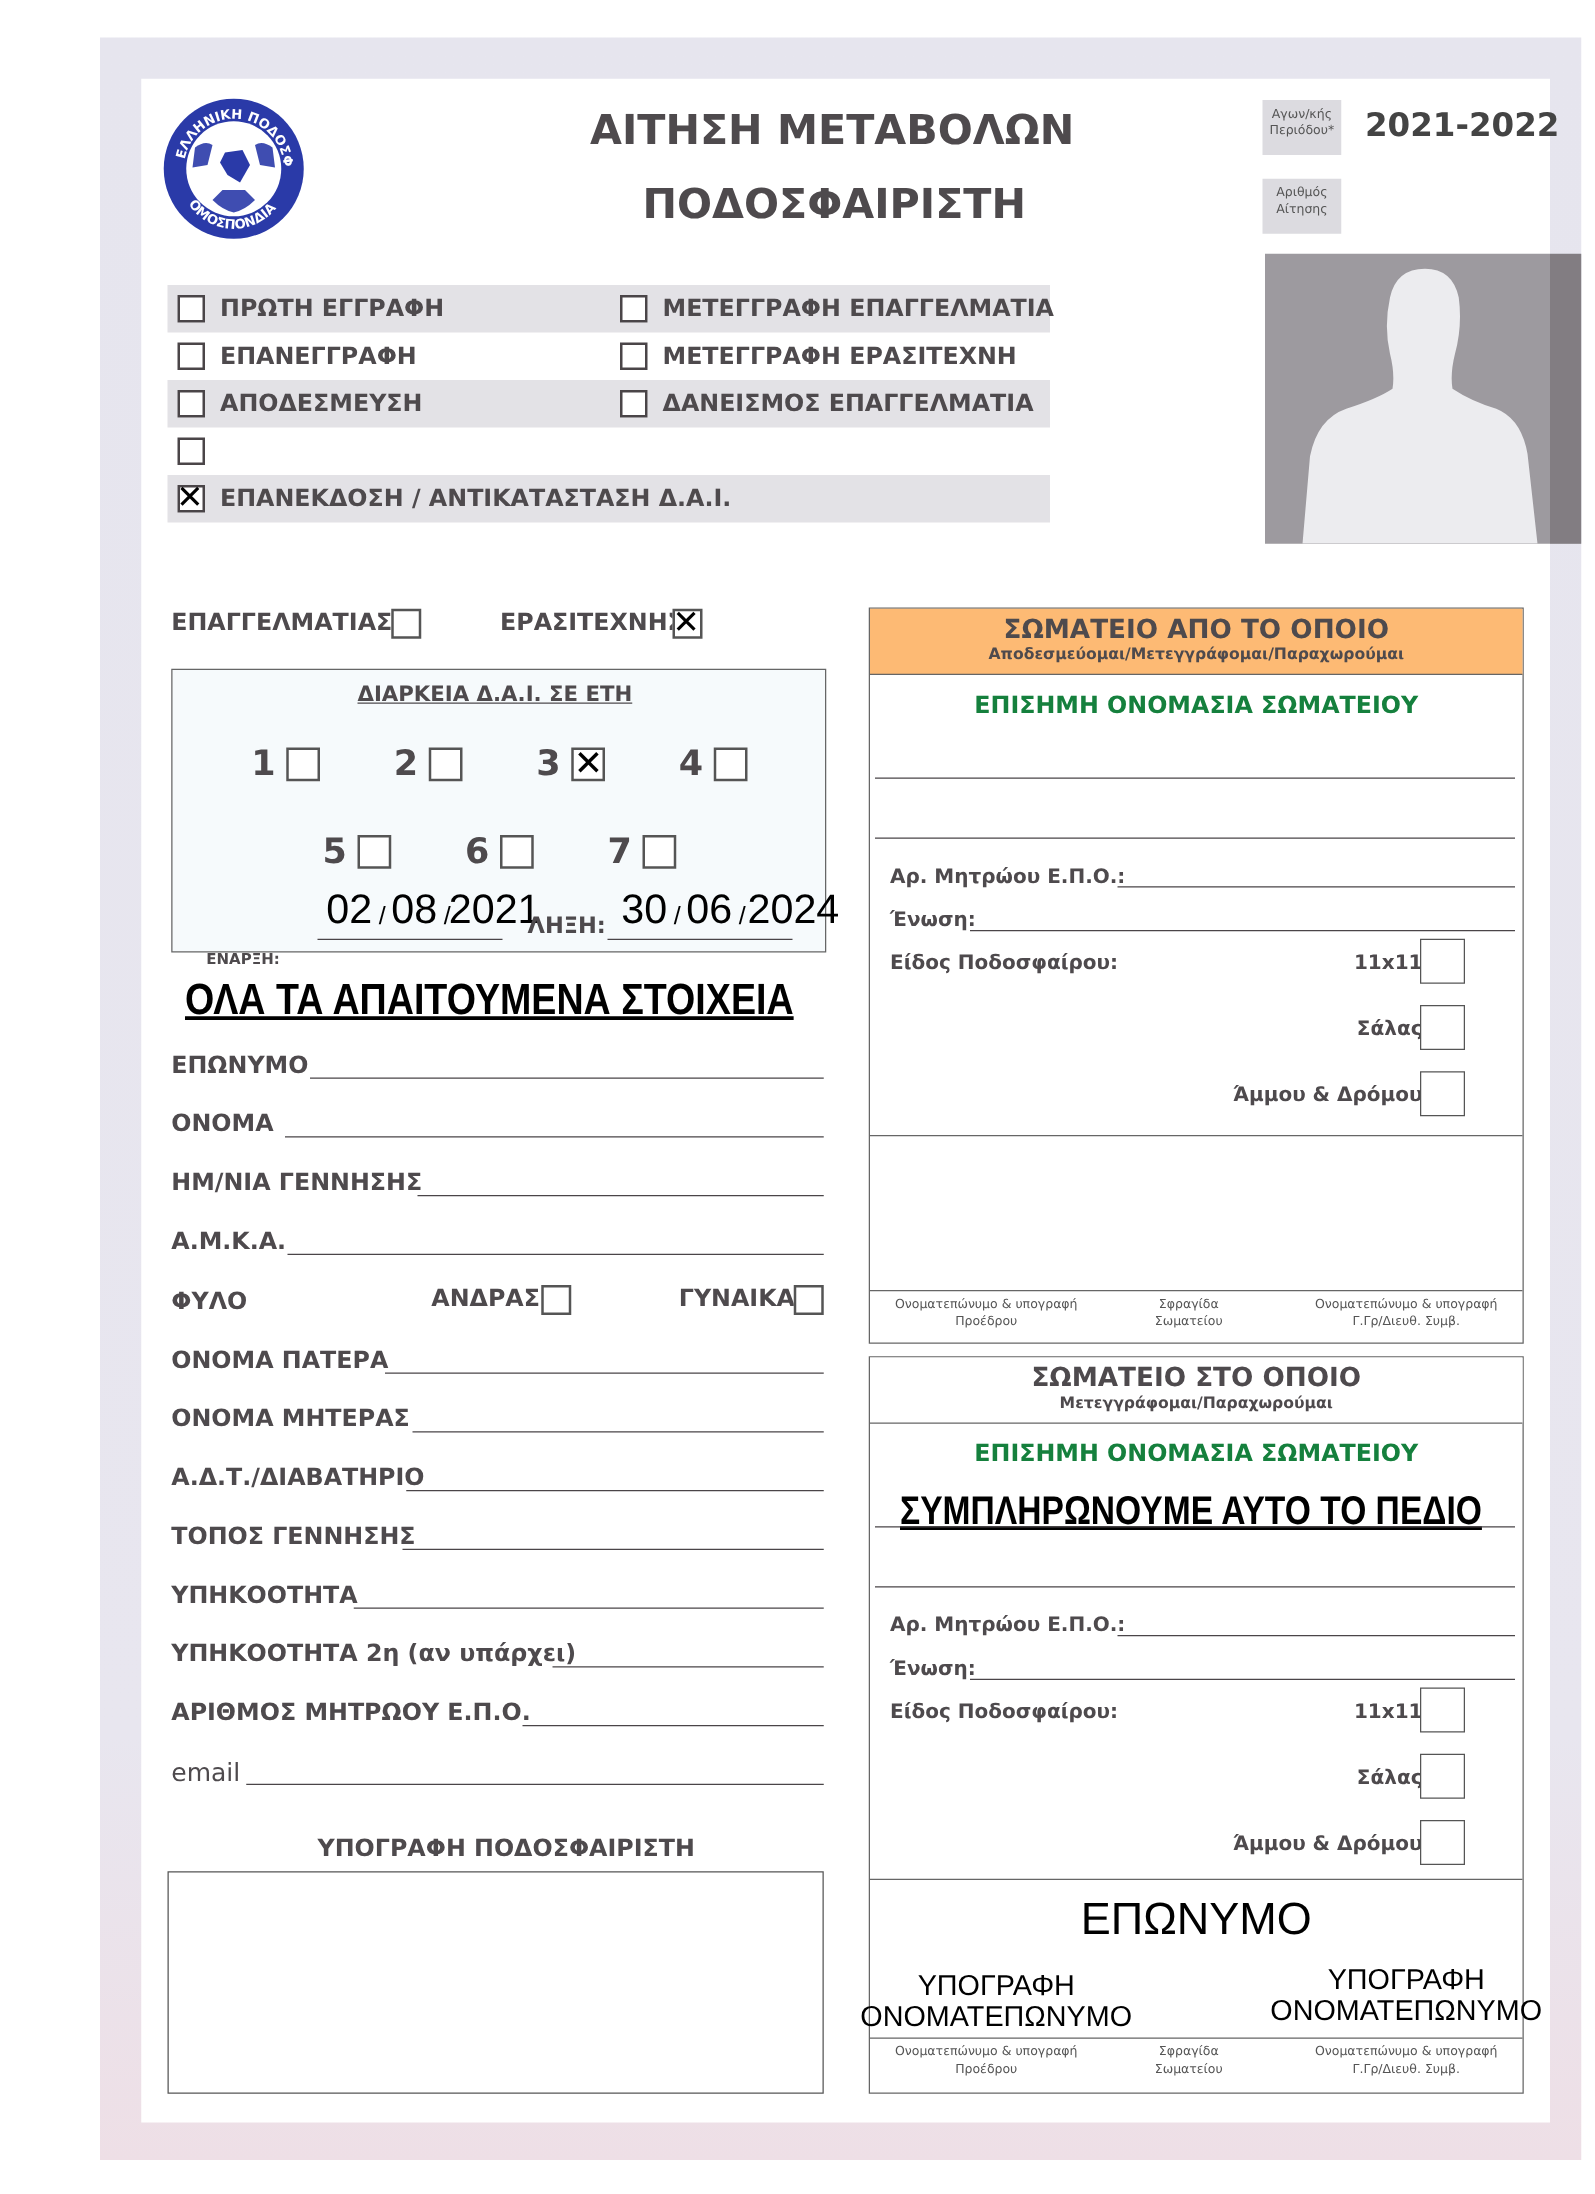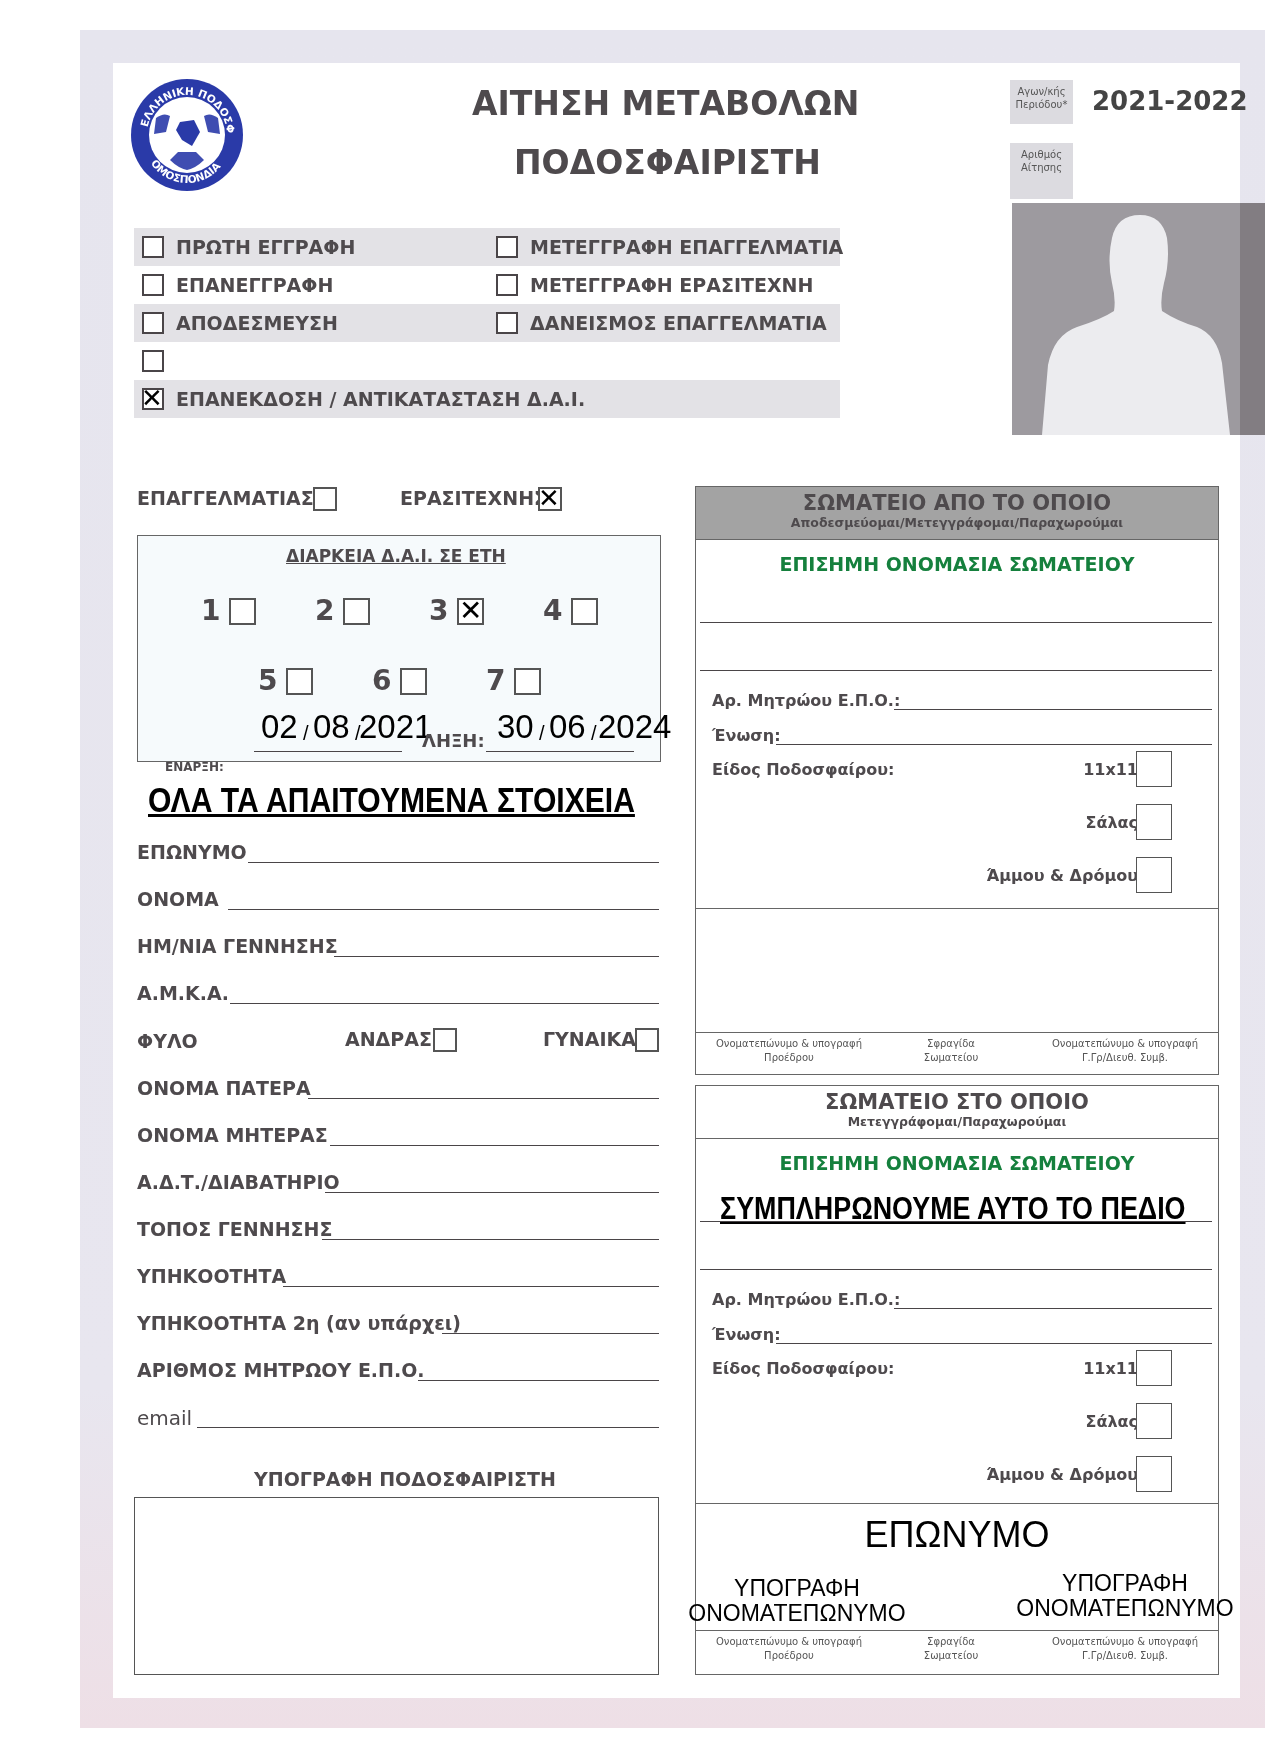--- a/index.html
+++ b/index.html
@@ -11,21 +11,21 @@
   #frame-inner { left: 113px; top: 63px; width: 1127px; height: 1635px; background: #ffffff; }
 
   #logo { left: 130px; top: 78px; width: 114px; height: 114px; }
   .title { font-family: "DejaVu Sans", sans-serif; font-weight: bold; color: #4e4a4d; font-size: 33px; white-space: nowrap; }
   #title1 { left: 472px; top: 84px; }
   #title2 { left: 514px; top: 143px; }
 
   .meta-label { background: #dcdbe0; font-size: 10px; color: #555; text-align: center; line-height: 13px; padding-top: 5px; }
   #season-label { left: 1010px; top: 80px; width: 63px; height: 44px; }
   #season-value { left: 1092px; top: 86px; font-size: 26px; font-weight: bold; color: #444; }
-  #appno-label { left: 1010px; top: 143px; width: 63px; height: 56px; }
+  #appno-label { left: 1010px; top: 143px; width: 63px; height: 44px; }
 
   #photo { left: 1012px; top: 203px; width: 253px; height: 232px; background: #9d9a9f; overflow: hidden; }
   #photo-dark { position: absolute; right: 0; top: 0; width: 25px; height: 100%; background: #827d82; }
 
   .type-row { left: 134px; width: 706px; height: 38px; }
   .type-row.shade { background: #e3e2e6; }
   .cb { position: absolute; width: 22px; height: 22px; border: 2.5px solid #4a4548; background: #fff; }
   .cb.small { border-width: 1.5px; border-color: #555; }
   .cb .x { position: absolute; left: -3px; top: -6px; font-size: 26px; font-weight: bold; color: #000; line-height: 28px; font-family: "DejaVu Sans", sans-serif; }
   .type-label { position: absolute; font-size: 19px; font-weight: bold; color: #4e4a4d; white-space: nowrap; top: 8px; }
@@ -33,21 +33,21 @@
   .lbl { font-size: 19px; font-weight: bold; color: #4e4a4d; white-space: nowrap; }
 
   #duration-box { left: 137px; top: 535px; width: 524px; height: 227px; border: 1.5px solid #666; background: #f6fafc; }
   #duration-title { left: 286px; top: 546px; font-size: 17px; font-weight: bold; text-decoration: underline; color: #4e4a4d; }
   .year-num { font-size: 28px; font-weight: bold; color: #4e4a4d; }
   .hand { font-family: "Liberation Sans", sans-serif; color: #000; white-space: nowrap; }
 
   .field-line { position: absolute; height: 0; border-top: 1.5px solid #4a4548; }
 
   .club-box { left: 695px; width: 524px; border: 1.5px solid #666; background: #fff; }
-  .club-head { background: #a3a3a3; border-bottom: 1.5px solid #666; text-align: center; }
+  .club-head { background: #fdba74; border-bottom: 1.5px solid #666; text-align: center; }
   .club-head .h1 { font-size: 21px; font-weight: bold; color: #4e4a4d; padding-top: 4px; }
   .club-head .h2 { font-size: 12.5px; font-weight: bold; color: #4e4a4d; padding-bottom: 6px; }
   .club-official { font-size: 19px; font-weight: bold; color: #15803d; text-align: center; }
   .club-sm { font-size: 16px; font-weight: bold; color: #4e4a4d; white-space: nowrap; }
   .foot { font-size: 10px; color: #555; text-align: center; line-height: 14px; }
   .cbox { position: absolute; width: 36px; height: 36px; border: 1.5px solid #555; background: #fff; }
 
   #sig-box { left: 134px; top: 1497px; width: 525px; height: 178px; border: 1.5px solid #555; background: #fff; }
 </style>
 </head>

